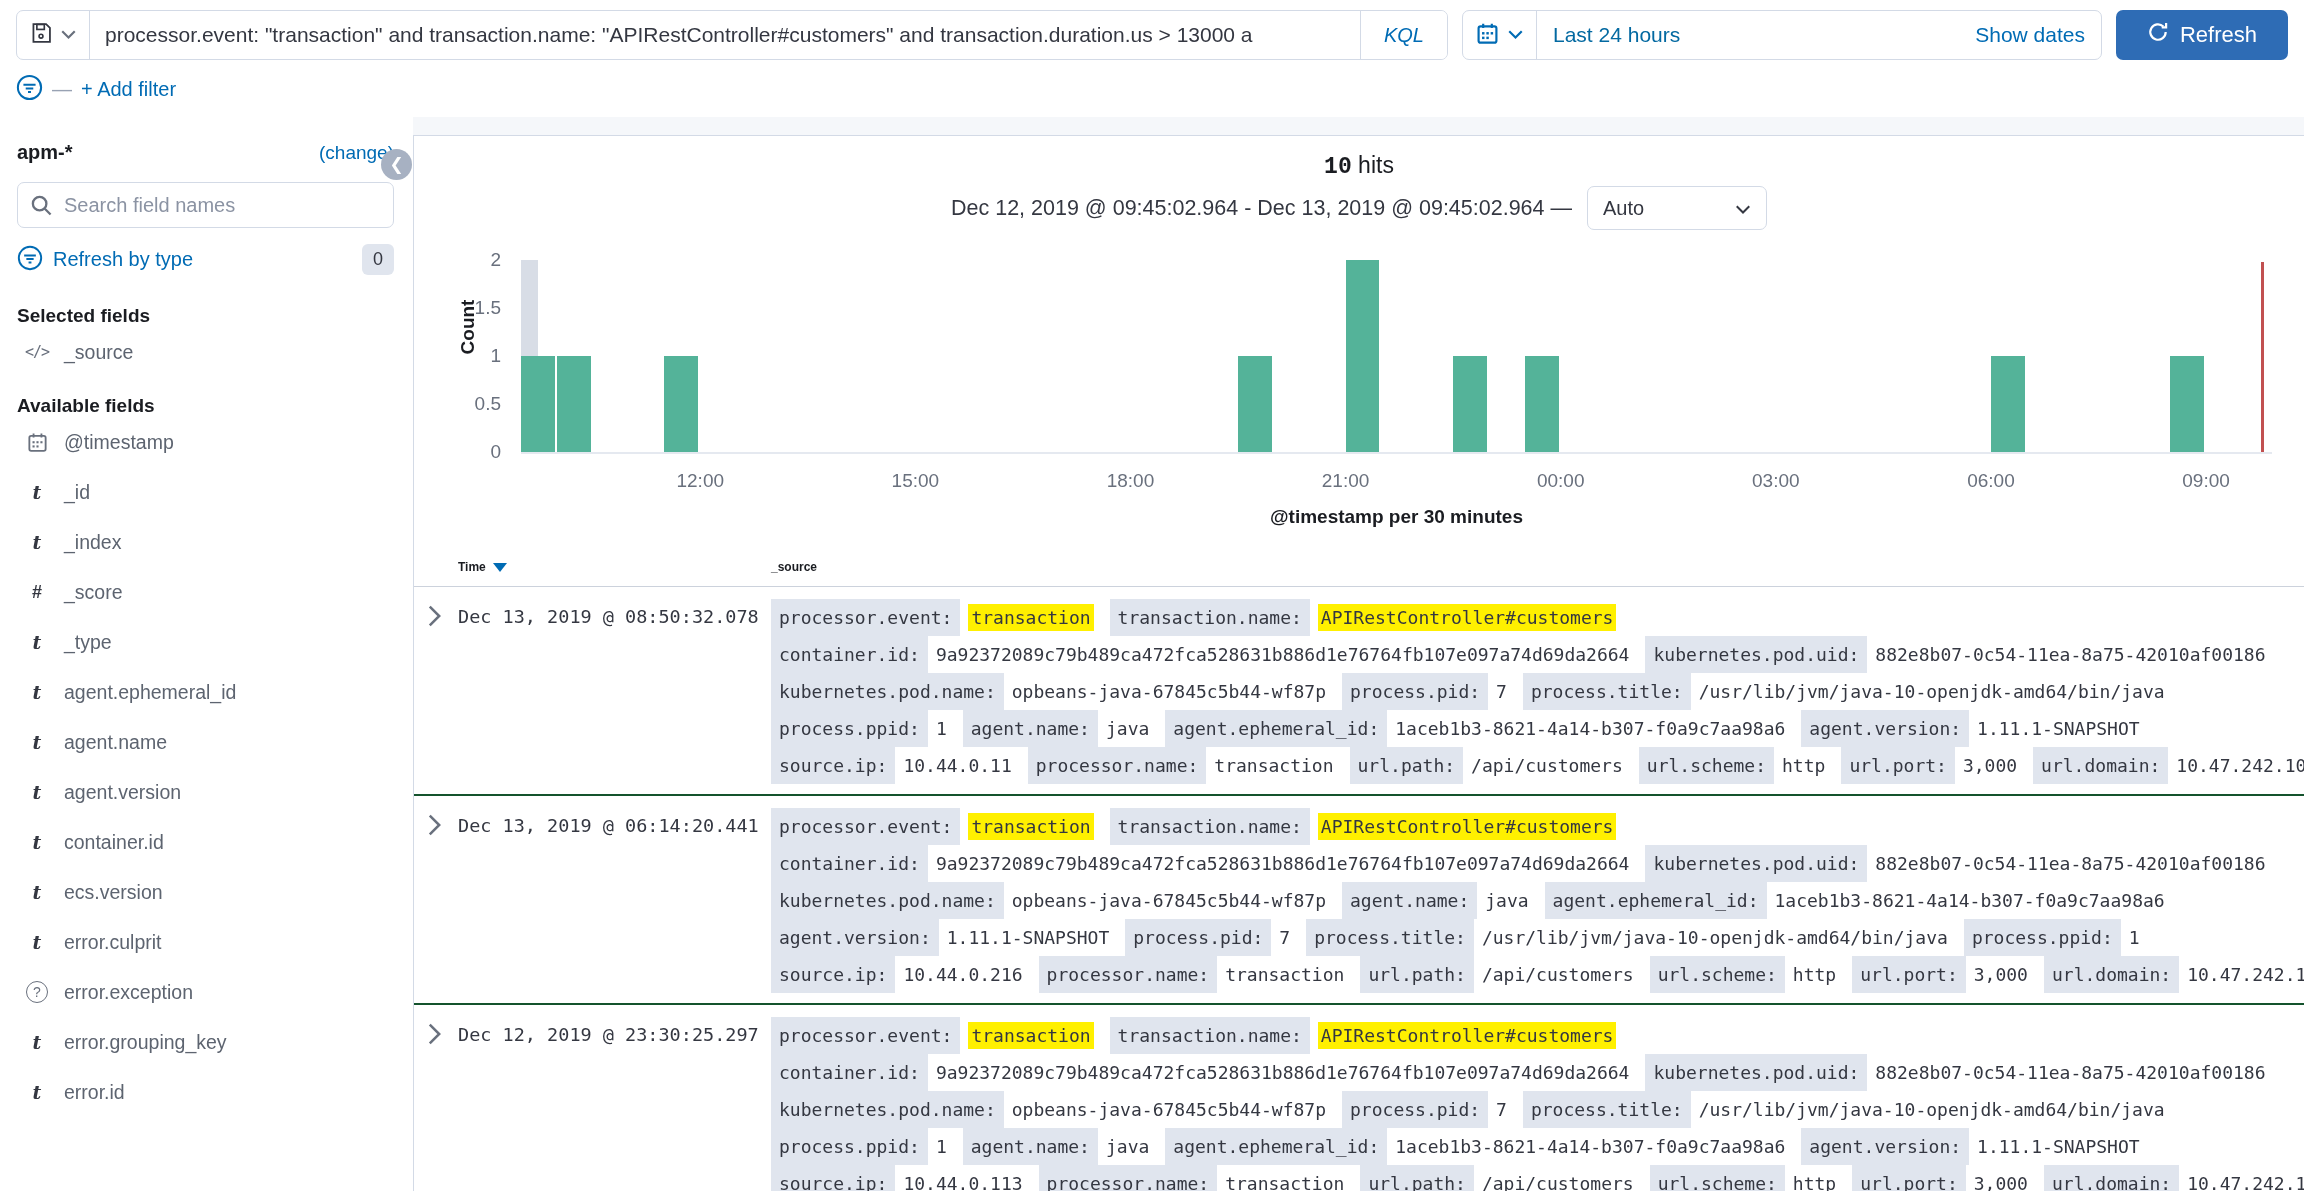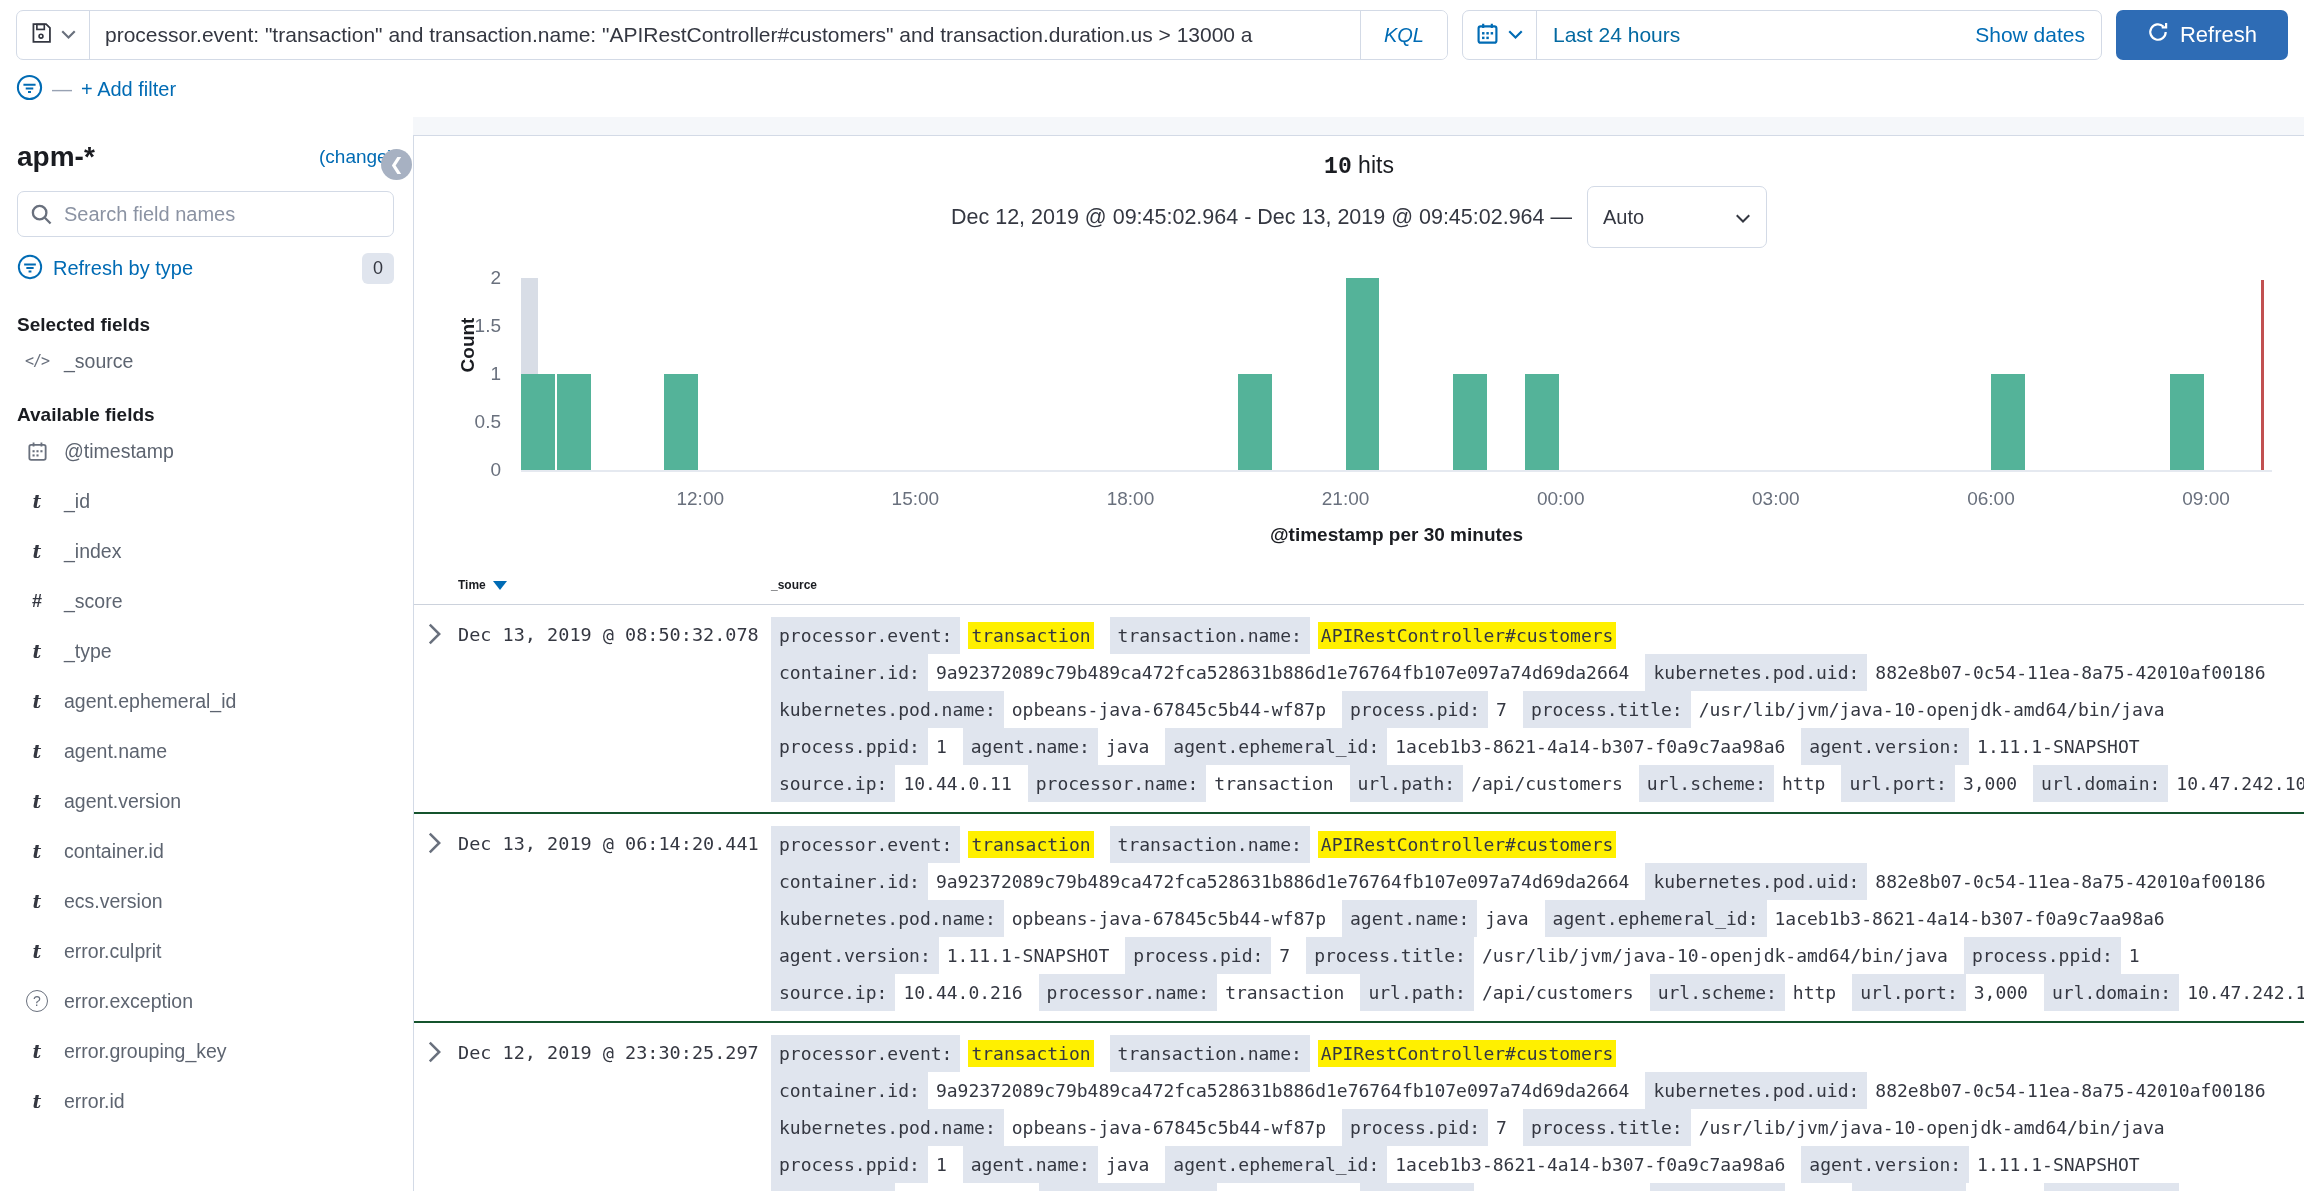--- a/index.html
+++ b/index.html
@@ -20,21 +20,21 @@
 
   
   .filterbar { display:flex; align-items:center; gap:9px; padding:4px 16px 12px; background:#fff; }
   .dash { color:#98a2b3; font-size:20px; }
   .add-filter { color:#006bb4; font-size:20px; background:none; border:none; cursor:pointer; }
 
   
   .content { position:relative; display:flex; height:1074px; background:#fff; }
   .sidebar { width:413px; padding:0 19px 0 17px; flex-shrink:0; overflow:hidden; }
   .sb-head { display:flex; justify-content:space-between; align-items:center; margin-top:24px; }
-  .index-pattern { font-size:28px; font-weight:700; color:#1a1c21; }
+  .index-pattern { font-size:20px; font-weight:700; color:#1a1c21; }
   .change-link { font-size:19px; color:#006bb4; background:none; border:none; cursor:pointer; }
   .search-box { position:relative; margin-top:18px; }
   .search-box input { width:100%; height:46px; border:1px solid #d3dae6; border-radius:7px; padding:0 14px 0 46px; font-size:20px; color:#343741; background:#fff; font-family:"Liberation Sans",sans-serif; }
   .search-box input::placeholder { color:#8b93a3; }
   .search-box .s-icon { position:absolute; left:13px; top:12px; }
   .ftype-row { display:flex; align-items:center; margin-top:16px; gap:10px; }
   .ftype-label { color:#006bb4; font-size:20px; background:none; border:none; cursor:pointer; }
   .ftype-badge { margin-left:auto; background:#e0e5ee; border-radius:6px; min-width:32px; height:31px; display:flex; align-items:center; justify-content:center; font-size:18px; color:#343741; }
   .sec-label { font-size:19px; font-weight:700; color:#1a1c21; margin-top:30px; }
   .sec-label.avail { margin-top:18px; }
@@ -48,21 +48,21 @@
   .collapse-btn { position:absolute; left:381px; top:32px; width:31px; height:31px; border-radius:50%; background:#a7b1c2; border:none; color:#fff; font-size:17px; display:flex; align-items:center; justify-content:center; cursor:pointer; z-index:5; }
 
   .main { flex:1; display:flex; flex-direction:column; background:#f5f7fa; min-width:0; }
   .band { height:18px; background:#f5f7fa; }
   .panel { flex:1; background:#fff; border-top:1px solid #d3dae6; border-left:1px solid #d3dae6; overflow:hidden; }
 
   .hits-line { text-align:center; padding-top:16px; font-size:23px; color:#1a1c21; }
   .hits-count { font-weight:700;font-family:Liberation Mono, monospace; }
   .range-line { display:flex; justify-content:center; align-items:center; gap:15px; margin-top:6px; }
   .range-label { font-size:21.5px; color:#343741; }
-  .interval-select { display:flex; align-items:center; justify-content:space-between; width:180px; height:62px; border:1px solid #d3dae6; border-radius:7px; padding:0 15px; font-size:20px; color:#343741; background:#fff; cursor:pointer; }
+  .interval-select { display:flex; align-items:center; justify-content:space-between; width:180px; height:44px; border:1px solid #d3dae6; border-radius:7px; padding:0 15px; font-size:20px; color:#343741; background:#fff; cursor:pointer; }
 
   
   .chart-wrap { position:relative; margin-top:16px; height:300px; }
   .plot { position:absolute; left:107px; right:32px; top:14px; height:194px; border-bottom:2px solid #e5e9f0; cursor:crosshair; }
   .count-label { position:absolute; left:14px; top:70px; transform:rotate(-90deg); transform-origin:center; font-size:19px; font-weight:700; color:#1a1c21; width:80px; text-align:center; }
   .ytick { position:absolute; right:calc(100% + 20px); transform:translateY(50%); font-size:19px; color:#69707d; white-space:nowrap; }
   .bar { position:absolute; bottom:0; background:#54b399; }
   .bar.partial { background:#d8dde6; }
   .now-line { position:absolute; width:3px; background:#c15050; top:2px; bottom:0; }
   .xtick { position:absolute; top:calc(100% + 18px); transform:translateX(-50%); font-size:19px; color:#69707d; }

